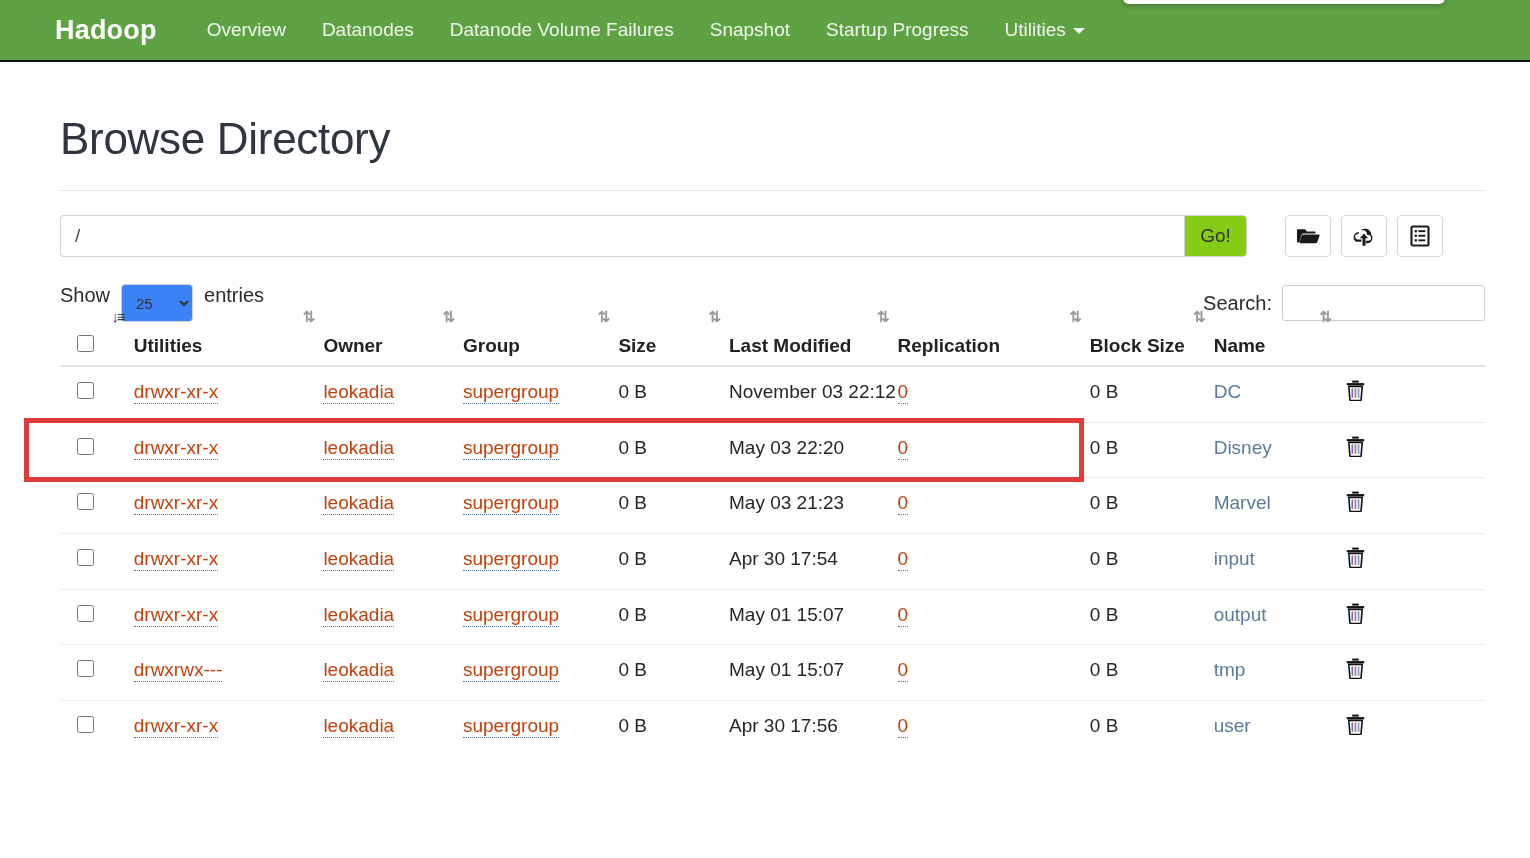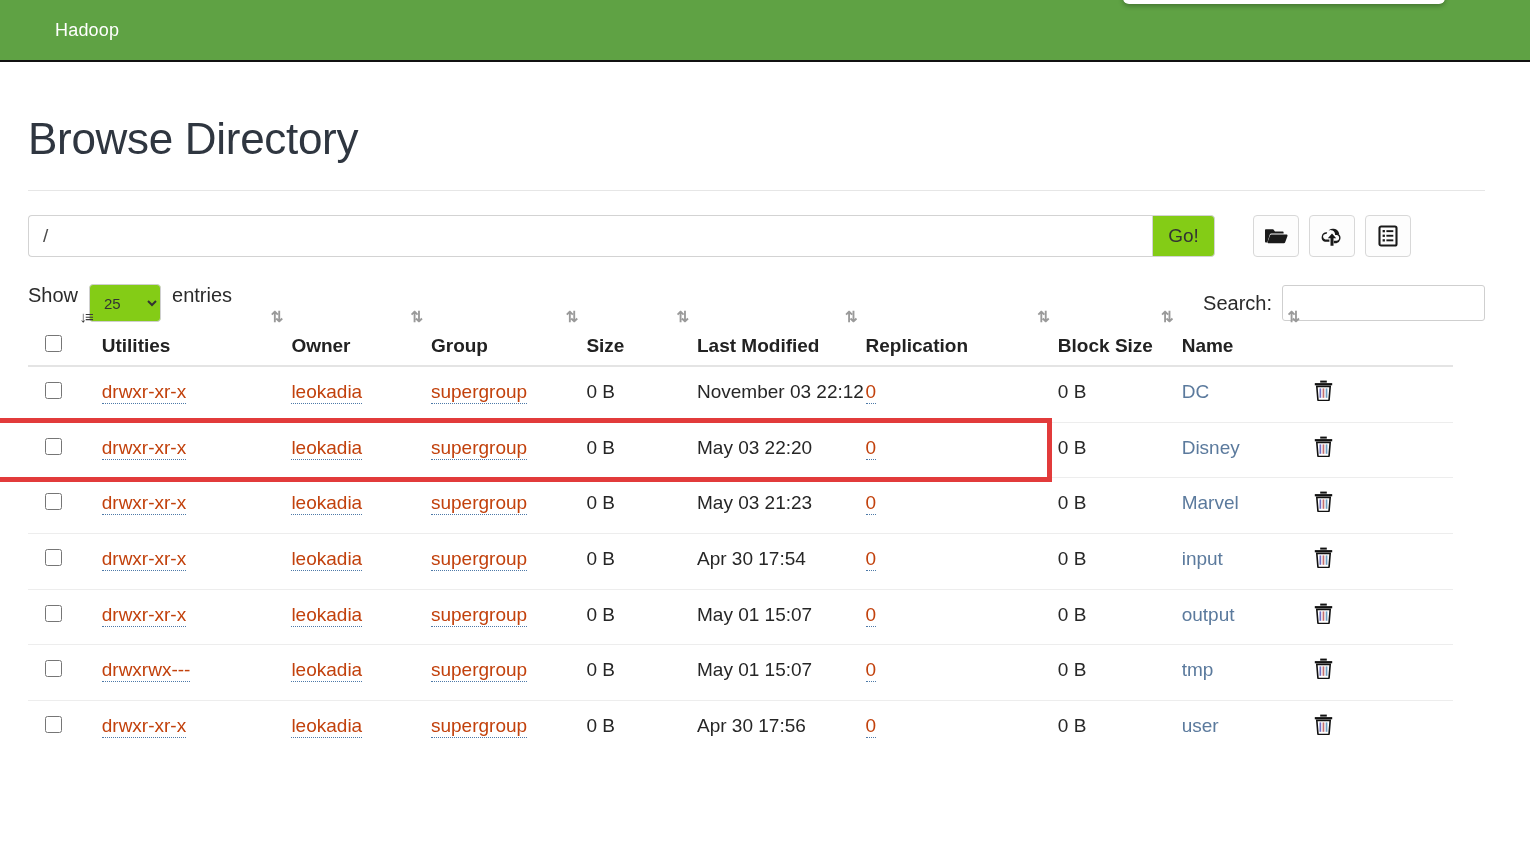--- a/index.html
+++ b/index.html
@@ -16,22 +16,22 @@
     position: relative;
     height: 62px;
     background: #5fa244;
     display: flex;
     align-items: center;
     padding-left: 55px;
     border-bottom: 2px solid #111;
   }
   .brand {
     color: #ffffff;
-    font-size: 18px;
-    font-weight: 400;
+    font-size: 27px;
+    font-weight: 700;
     letter-spacing: 0.2px;
     margin-right: 32px;
     white-space: nowrap;
   }
   .nav-links { display: flex; align-items: center; }
   .nav-link {
     color: #f1f7ee;
     font-size: 19px;
     padding: 0 18px;
     white-space: nowrap;
@@ -51,20 +51,21 @@
     left: 1123px; top: -12px;
     width: 322px; height: 16px;
     background: #ffffff;
     border-radius: 0 0 6px 6px;
     box-shadow: 0 2px 5px rgba(0,0,0,0.28);
   }
 
   
   .container {
     padding: 0 45px 0 28px;
+    margin-left: 32px;
   }
   .page-title {
     font-size: 44px;
     font-weight: 400;
     color: #2f3640;
     margin: 52px 0 26px 0;
     letter-spacing: -0.3px;
   }
   .hr {
     height: 1px;
@@ -137,21 +138,21 @@
     font-size: 20px;
     color: #2b2b2b;
   }
   .entries-select {
     margin: 0 11px;
     height: 38px;
     width: 72px;
     font-size: 15px;
     border: 1px solid #cfcfcf;
     border-radius: 4px;
-    background: #84cc16;
+    background: #3b82f6;
     color: #333;
     padding-left: 10px;
     font-family: "Liberation Sans", sans-serif;
   }
   .search-wrap {
     display: flex;
     align-items: center;
     font-size: 20px;
     color: #2b2b2b;
   }
@@ -253,20 +254,28 @@
     pointer-events: none;
     z-index: 5;
   }
 </style>
 </head>
 <body>
 
 <div class="navbar">
   <div class="nav-overlay-box"></div>
   <div class="brand">Hadoop</div>
+  <div class="nav-links">
+    <div class="nav-link"><span>Overview</span></div>
+    <div class="nav-link"><span>Datanodes</span></div>
+    <div class="nav-link"><span>Datanode Volume Failures</span></div>
+    <div class="nav-link"><span>Snapshot</span></div>
+    <div class="nav-link"><span>Startup Progress</span></div>
+    <div class="nav-link"><span>Utilities</span><span class="caret"></span></div>
+  </div>
 </div>
 
 <div class="container">
 
   <h1 class="page-title">Browse Directory</h1>
   <div class="hr"></div>
 
   <div class="pathrow">
     <div class="input-group">
       <input class="path-input" type="text" value="/" style="">

